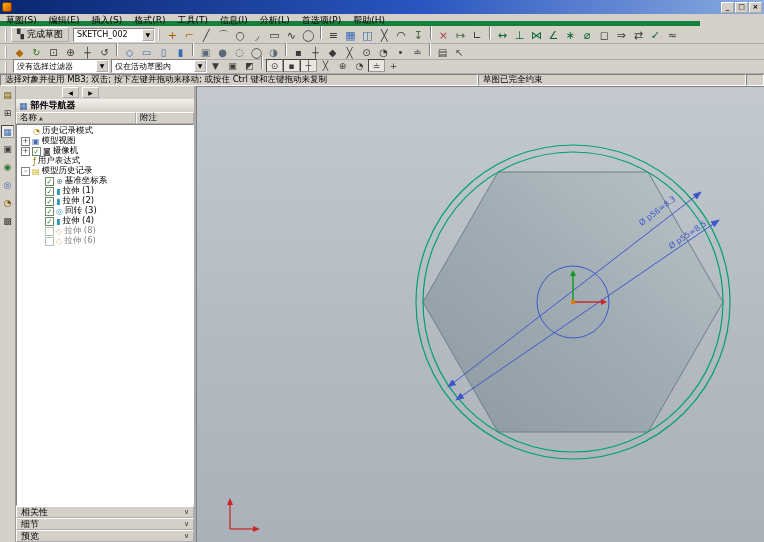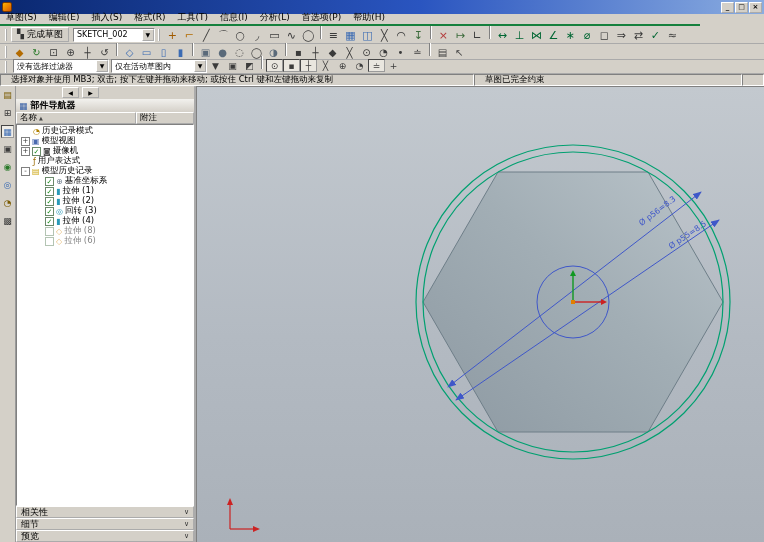--- a/index.html
+++ b/index.html
@@ -13,21 +13,21 @@
     color:#fff;display:flex;align-items:center;padding:0 2px;font-size:9px;font-weight:bold}
   .title-icon{width:10px;height:10px;margin-right:3px;border-radius:2px;flex:none;
     background:linear-gradient(135deg,#ffb300,#d85800);border:1px solid #7a3a00}
   .title-text{white-space:nowrap;overflow:hidden}
   .win-btns{margin-left:auto;display:flex}
   .win-btn{width:13px;height:11px;background:#d4d0c8;color:#000;border:1px outset #fff;
     font-size:7px;line-height:9px;text-align:center;margin-left:1px}
 
   
   .menubar{position:absolute;left:0;top:14px;width:700px;height:12px;display:flex;
-    align-items:flex-end;background:#d4d0c8;border-bottom:2px solid #15803d}
+    align-items:flex-start;background:#d4d0c8;border-bottom:5px solid #15803d}
   .menu-item{padding:0 6px;font-size:9px;white-space:nowrap}
 
   
   .tbrow{position:absolute;left:0;width:764px;display:flex;align-items:center;
     background:#d4d0c8;border-bottom:1px solid #aaa;padding-left:2px;white-space:nowrap}
   .tbrow1{top:26px;height:18px}
   .tbrow2{top:44px;height:16px}
   .grip{width:3px;height:12px;border-left:2px ridge #fff;margin:0 3px;flex:none}
   .btn{height:15px;display:flex;align-items:center;gap:3px;padding:0 5px;flex:none;
     border:1px outset #fff;background:#d4d0c8;font-size:9px}
@@ -48,21 +48,21 @@
   
   .selbar{position:absolute;left:0;top:60px;width:764px;height:14px;display:flex;
     align-items:flex-end;background:#d4d0c8;border-bottom:1px solid #aaa;padding-left:2px}
   .selbar .combo{margin-left:2px}
   .selbar .tbicon{height:13px;line-height:12px;font-size:9px}
 
   
   .promptbar{position:absolute;left:0;top:74px;width:764px;height:12px;display:flex;
     background:#d4d0c8}
   .pcell{border:1px solid;border-color:#808080 #fff #fff #808080;height:12px;
-    display:flex;align-items:center;padding:0 10px;font-size:8.5px;white-space:nowrap;
+    display:flex;align-items:center;padding:0 4px;font-size:8.5px;white-space:nowrap;
     overflow:hidden}
   .pcell.main{flex:1}
   .pcell.status{width:268px}
   .pcell.tail{width:18px}
 
   
   .resbar{position:absolute;left:0;top:86px;width:16px;bottom:0;background:#d4d0c8;
     border-right:1px solid #9a9a9a;display:flex;flex-direction:column;align-items:center;
     padding-top:3px;gap:5px}
   .resicon{width:13px;height:13px;font-size:9px;line-height:12px;text-align:center}

